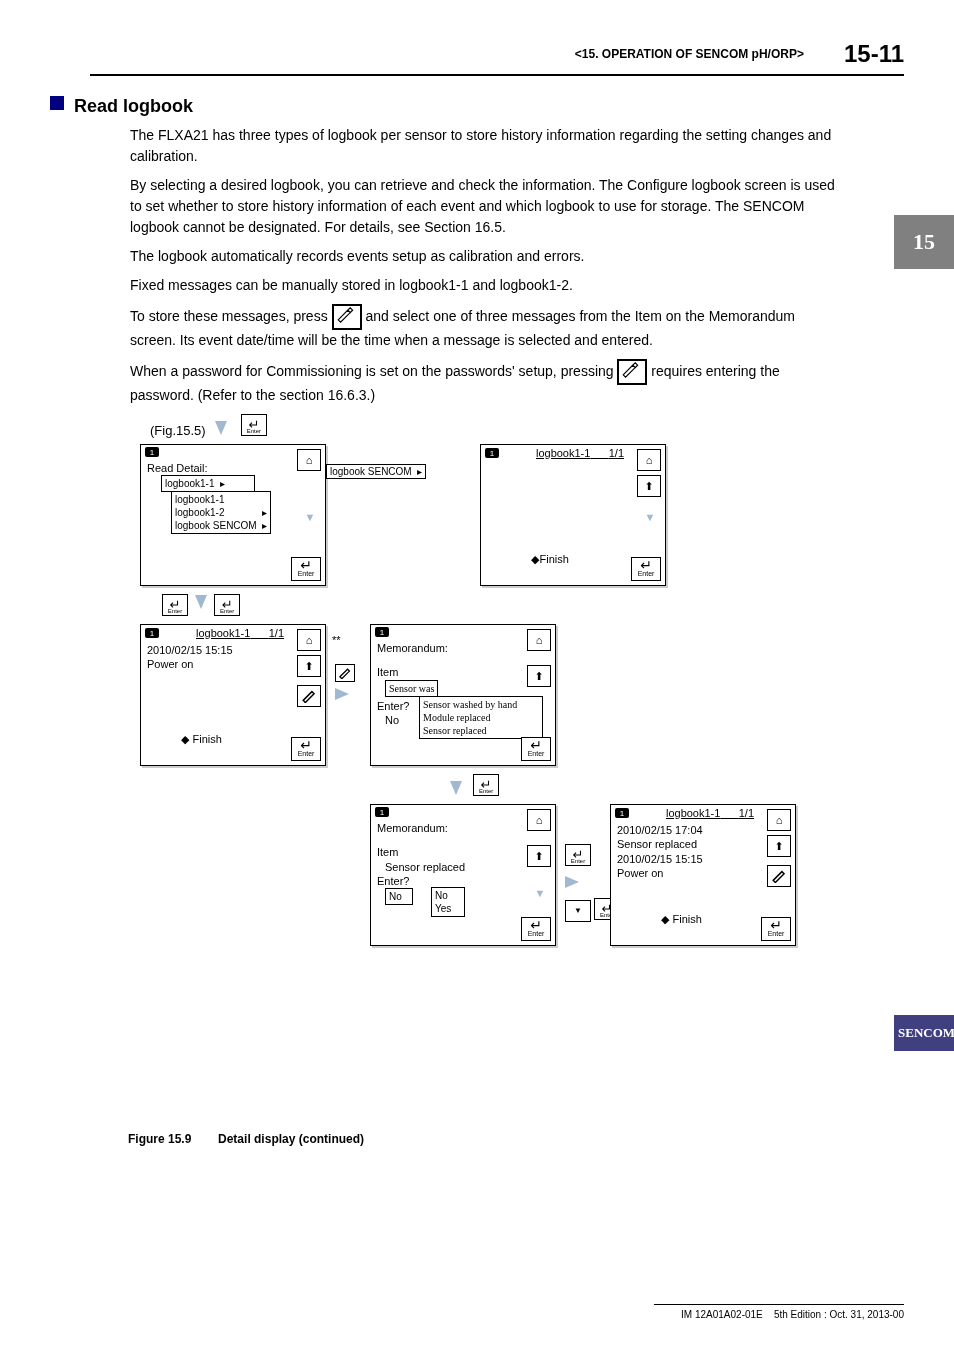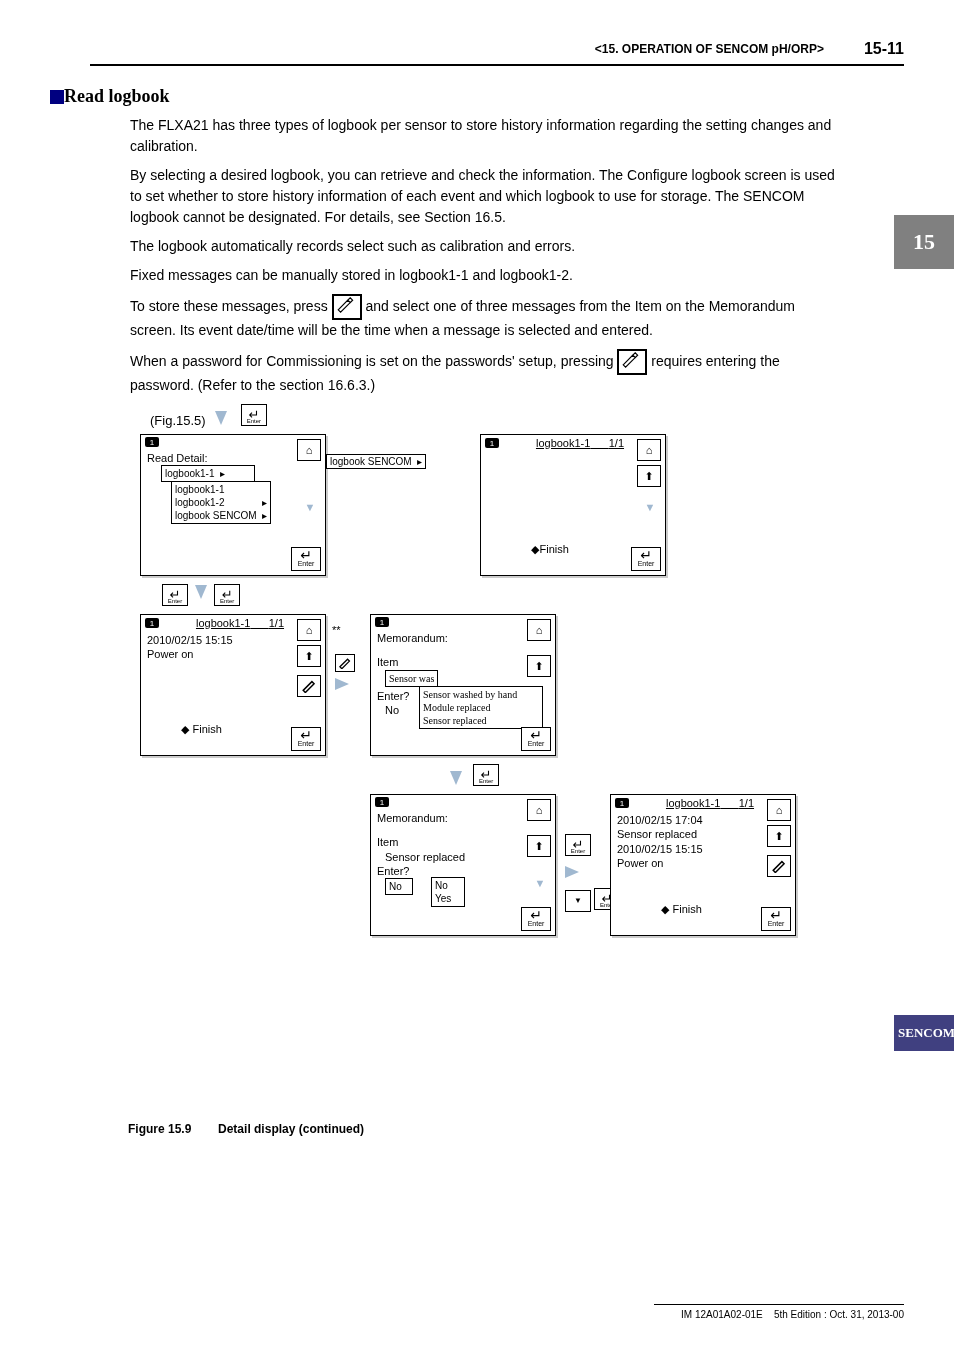--- a/index.html
+++ b/index.html
@@ -23,31 +23,30 @@
     border-bottom: 2px solid black;
     padding-bottom: 6px;
     margin-bottom: 20px;
   }
   .top-header .crumb {
     font-size: 12px;
     font-weight: bold;
     margin-right: 40px;
   }
   .top-header .pnum {
-    font-size: 16px;
+    font-size: 24px;
     font-weight: bold;
   }
   .section-title {
     font-size: 18px;
     font-weight: bold;
     display: flex;
-    align-items: center;
+    gap: 10px;
     margin-bottom: 8px;
     margin-left: -40px;
-    font-family: Liberation Serif, serif;
   }
   .section-title .sq {
     width: 14px;
     height: 14px;
     background: #000080;
   }
   .body-text {
     font-size: 14px;
     line-height: 1.5;
     margin: 8px 60px 8px 40px;
@@ -213,21 +212,21 @@
   <div class="side-tab t1">15</div>
   <div class="side-tab t2">SENCOM</div>
 
   <div class="section-title">
     <span class="sq"></span>
     <span>Read logbook</span>
   </div>
 
   <p class="body-text">The FLXA21 has three types of logbook per sensor to store history information regarding the setting changes and calibration.</p>
   <p class="body-text">By selecting a desired logbook, you can retrieve and check the information. The Configure logbook screen is used to set whether to store history information of each event and which logbook to use for storage. The SENCOM logbook cannot be designated. For details, see Section 16.5.</p>
-  <p class="body-text">The logbook automatically records select such as calibration and errors.</p>
+  <p class="body-text">The logbook automatically records events setup as calibration and errors.</p>
   <p class="body-text">Fixed messages can be manually stored in logbook1-1 and logbook1-2.</p>
 
   <p class="body-text">
     <span>To store these messages, press </span>
     <span class="inline-icon">
       <svg width="22" height="18" viewBox="0 0 22 18">
           <path d="M3 15 L15 3 L18 6 L6 18 Z M15 3 L18 0 L21 3 L18 6 Z" fill="none" stroke="black" stroke-width="1.5" transform="scale(0.8) translate(1,1)"></path>
         </svg>
     </span>
     <span> and select one of three messages from the Item on the Memorandum screen. Its event date/time will be the time when a message is selected and entered.</span>

